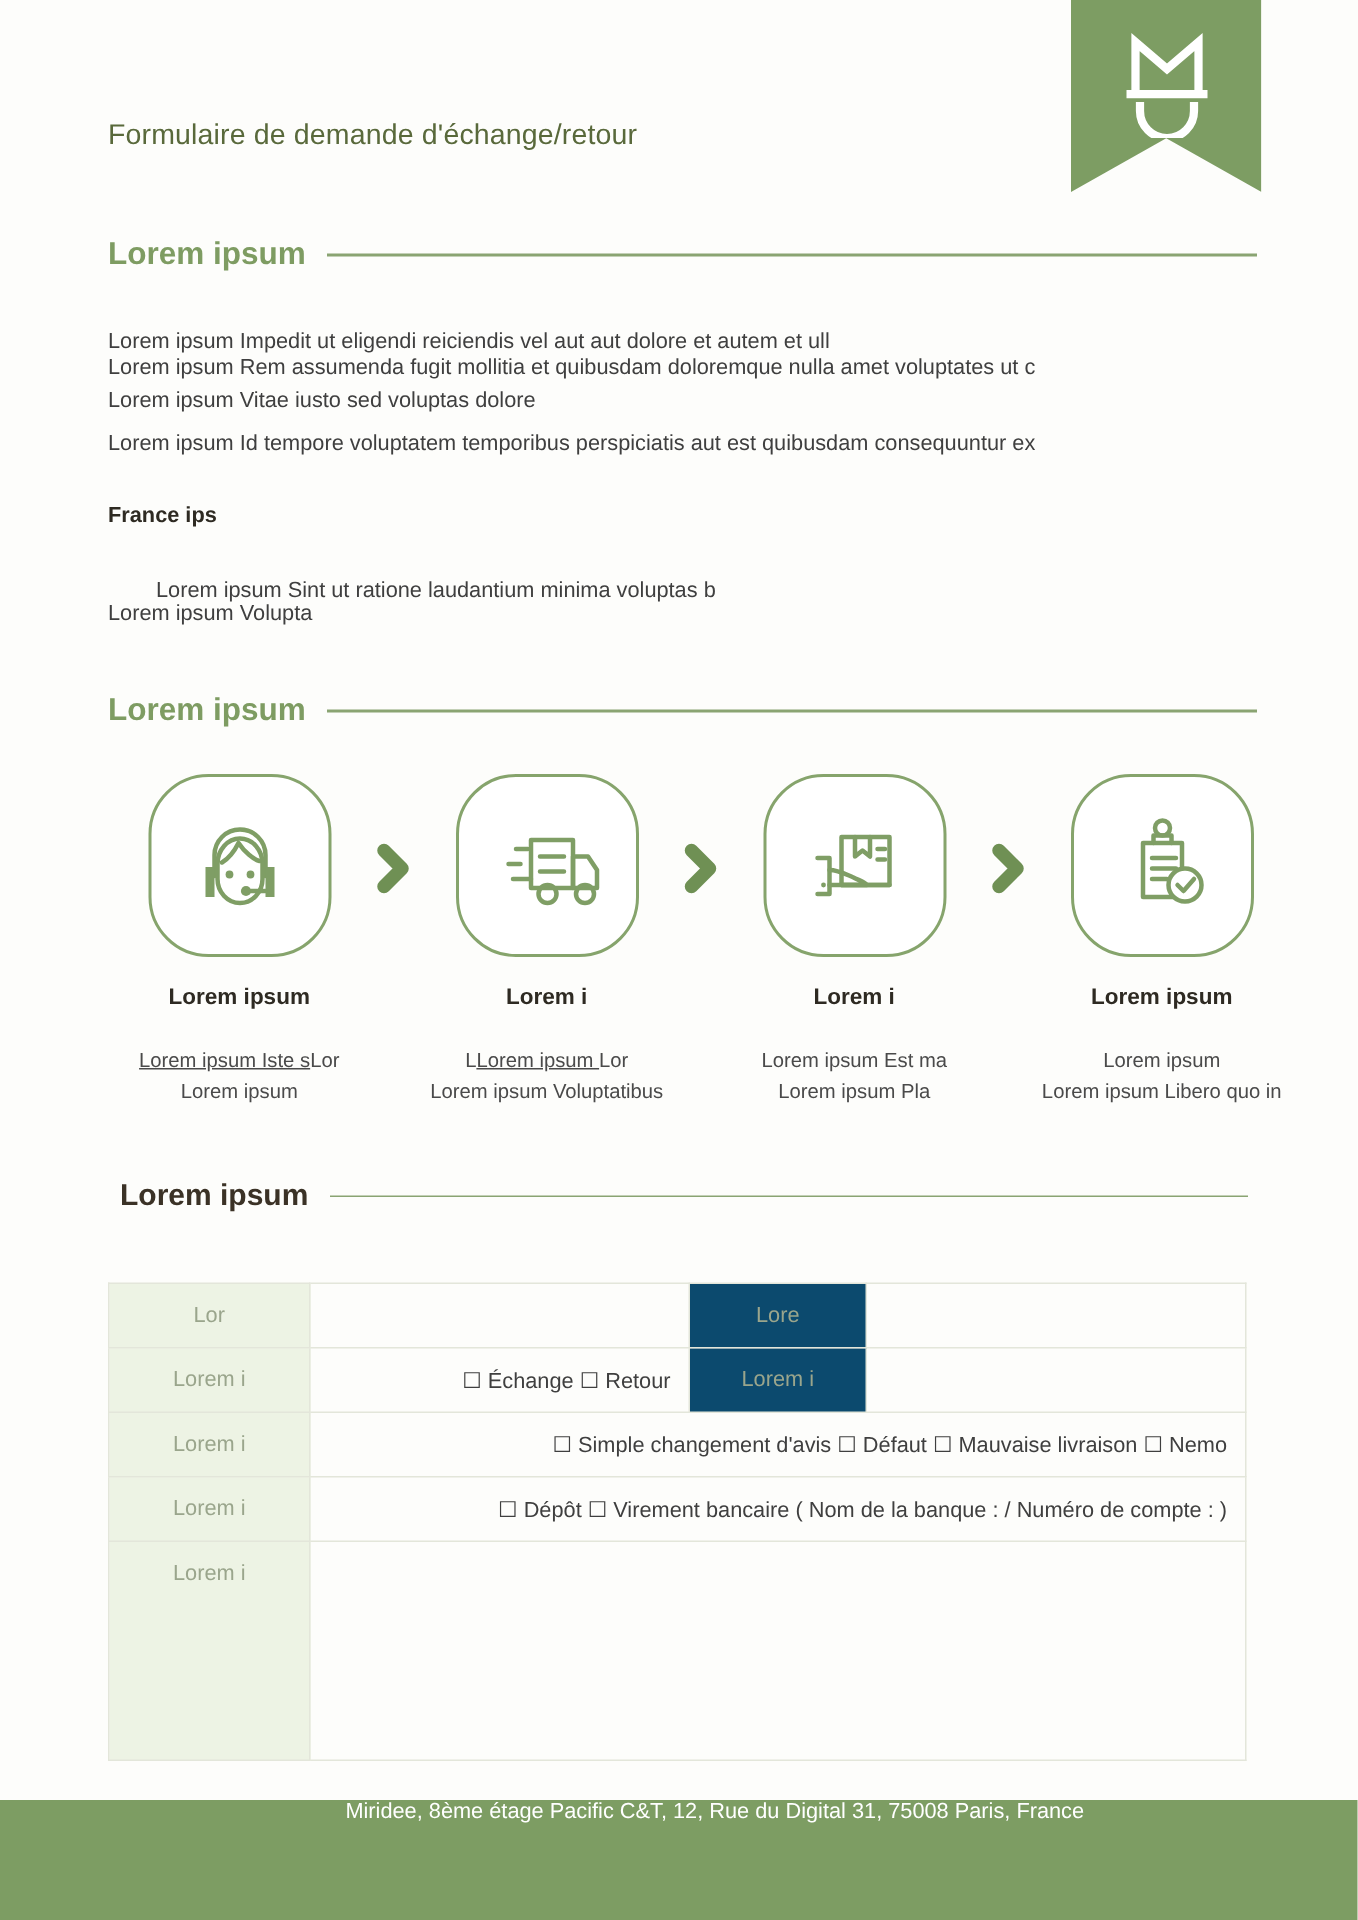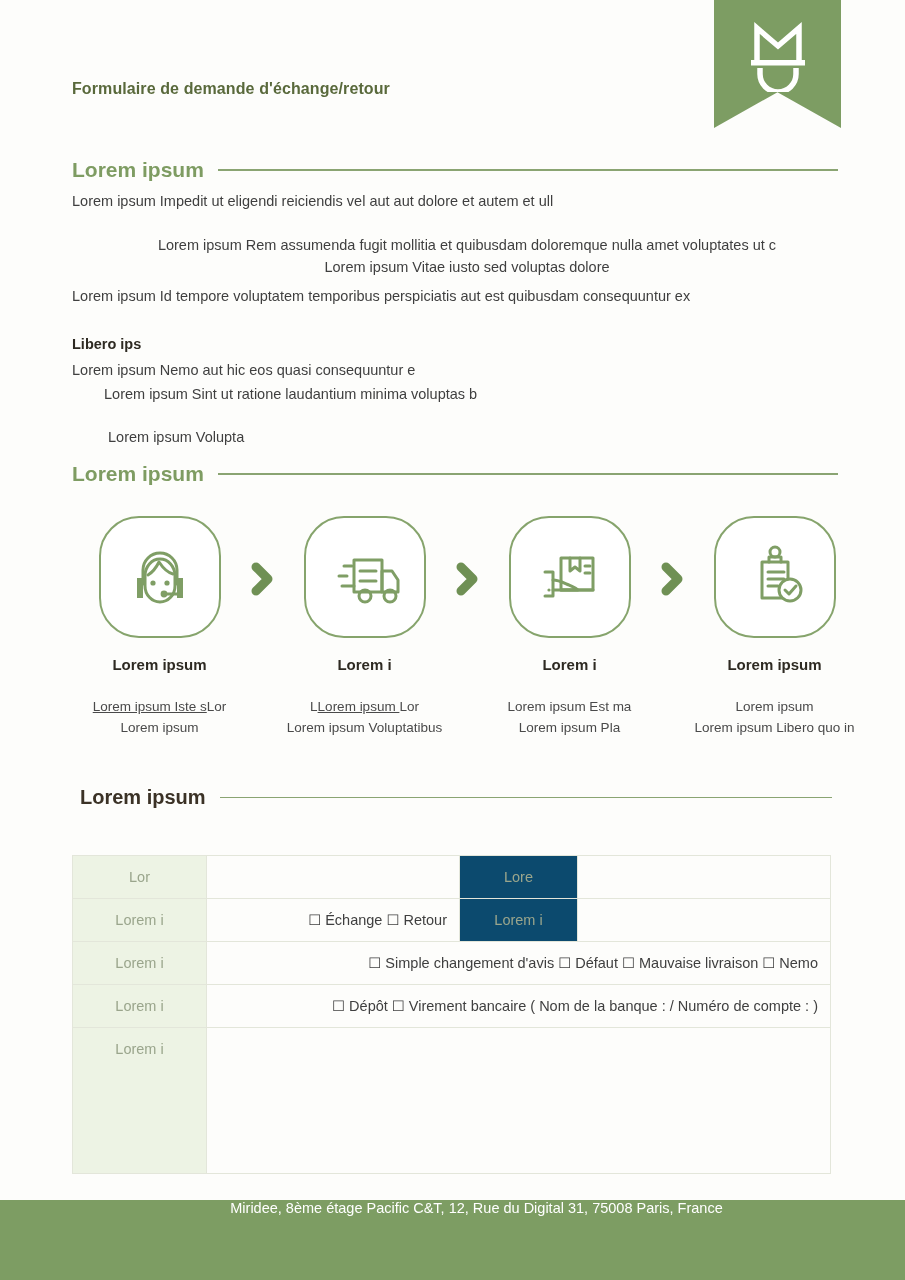--- a/index.html
+++ b/index.html
@@ -41,22 +41,22 @@
     transform: translateX(-50%);
     width: 62px;
     height: 70px;
   }
 
   
   .doc-title {
     position: absolute;
     top: 80px;
     left: 72px;
-    font-size: 16px;
-    font-weight: bold;
+    font-size: 19px;
+    font-weight: normal;
     color: #59693b;
     letter-spacing: .1px;
   }
 
   
   .section-head {
     position: absolute;
     display: flex;
     align-items: center;
     gap: 14px;
@@ -214,29 +214,28 @@
     </svg>
   </div>
 
   <div class="doc-title">Formulaire de demande d'échange/retour</div>
 
   <div class="section-head" style="left:72px; top:158px; width:766px;">
     <span class="sh-text">Lorem ipsum</span>
     <span class="sh-rule"></span>
   </div>
 
-  <div class="para" style="top:190px;">Lorem ipsum Impedit ut eligendi reiciendis vel aut aut dolore et autem et ull</div>
-  <div class="para" style="top:234px; white-space:pre-line;text-align:center;">Lorem ipsum Rem assumenda fugit mollitia et quibusdam doloremque nulla amet voluptates ut c
+  <div class="para" style="top:217px;">Lorem ipsum Impedit ut eligendi reiciendis vel aut aut dolore et autem et ull</div>
+  <div class="para" style="top:234px; white-space:pre-line;">Lorem ipsum Rem assumenda fugit mollitia et quibusdam doloremque nulla amet voluptates ut c
 Lorem ipsum Vitae iusto sed voluptas dolore</div>
   <div class="para" style="top:285px;">Lorem ipsum Id tempore voluptatem temporibus perspiciatis aut est quibusdam consequuntur ex</div>
 
-  <div class="para bold" style="top:333px;">Libero ips</div>
-  <div class="para" style="top:359px;">Lorem ipsum Nemo aut hic eos quasi consequuntur e</div>
+  <div class="para bold" style="top:333px;">France ips</div>
   <div class="para" style="top:383px;margin-left:32px;">Lorem ipsum Sint ut ratione laudantium minima voluptas b</div>
-  <div class="para" style="top:426px;margin-left:36px;">Lorem ipsum Volupta</div>
+  <div class="para" style="top:398px;">Lorem ipsum Volupta</div>
 
   <div class="section-head" style="left:72px; top:462px; width:766px;">
     <span class="sh-text">Lorem ipsum</span>
     <span class="sh-rule"></span>
   </div>
 
   <div class="steps">
 
     <div class="step">
       <div class="step-icon">

